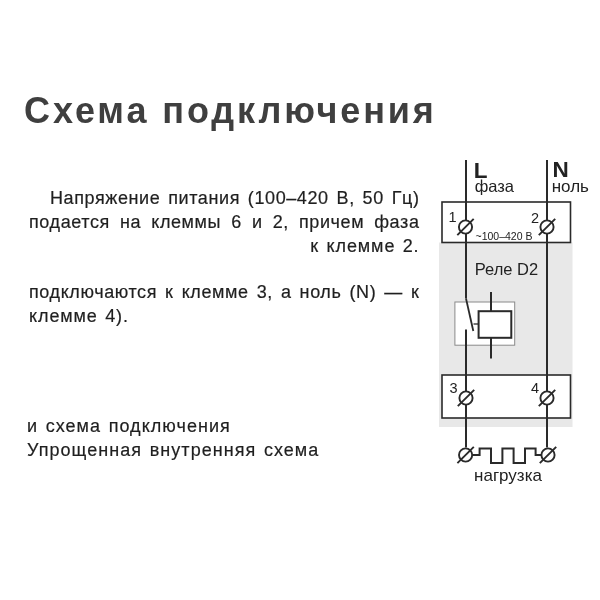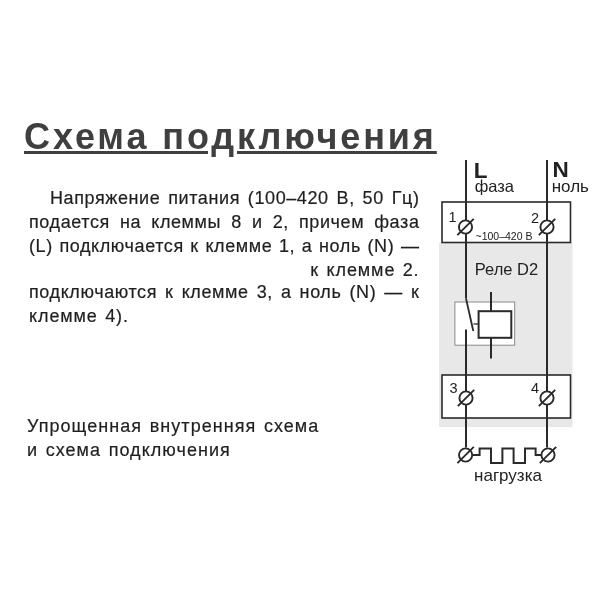--- a/index.html
+++ b/index.html
@@ -6,37 +6,36 @@
   body{width:600px;height:600px;position:relative;overflow:hidden;
        font-family:"Liberation Sans",sans-serif;}
   .jl{text-align:justify;text-align-last:justify;}
   .body-text{position:absolute;left:29px;width:390.5px;font-size:18px;
              line-height:24px;color:#1f1f1f;letter-spacing:0.6px;-webkit-text-stroke:0.2px #1f1f1f;}
   svg text{font-family:"Liberation Sans",sans-serif;fill:#222222;}
 </style>
 </head>
 <body>
 
-<div style="position:absolute;left:24px;top:119px;font-weight:bold;font-size:36px;line-height:36px;color:#3f3f3f;letter-spacing:2.9px;white-space:nowrap;text-decoration:underline;">Схема подключения</div>
+<div style="position:absolute;left:24px;top:93px;font-weight:bold;font-size:36px;line-height:36px;color:#3f3f3f;letter-spacing:2.9px;white-space:nowrap;">Схема подключения</div>
 
 <div class="body-text" style="top:185.8px;">
   <div class="jl" style="text-indent:21px;">Напряжение питания (100–420&nbsp;В, 50&nbsp;Гц)</div>
-  <div class="jl">подается на клеммы 8 и 2, причем фаза</div>
-  <div class="jl">(L) подключается к клемме 1, а ноль (N) —</div>
+  <div class="jl">подается на клеммы 6 и 2, причем фаза</div>
   <div style="letter-spacing:0.9px;word-spacing:1.5px;text-align:right;">к клемме 2.</div>
 </div>
 
 <div class="body-text" style="top:280.3px;">
   <div class="jl">подключаются к клемме 3, а ноль (N) — к</div>
   <div style="letter-spacing:0.9px;word-spacing:1.5px;">клемме 4).</div>
 </div>
 
 <div class="body-text" style="top:414.3px;left:27px;letter-spacing:1.05px;word-spacing:1.5px;">
+  <div>и схема подключения</div>
   <div>Упрощенная внутренняя схема</div>
-  <div>и схема подключения</div>
 </div>
 
 <svg width="600" height="600" viewBox="0 0 600 600" style="position:absolute;left:0;top:0;" xmlns="http://www.w3.org/2000/svg">
 
   <rect x="439" y="242.5" width="133.5" height="184.5" fill="#e8e8e8"></rect>
 
   <rect x="442" y="202" width="128.5" height="40.5" fill="#ffffff" stroke="#2a2a2a" stroke-width="1.6"></rect>
 
   <rect x="442" y="375" width="128.5" height="43" fill="#ffffff" stroke="#2a2a2a" stroke-width="1.6"></rect>
 

